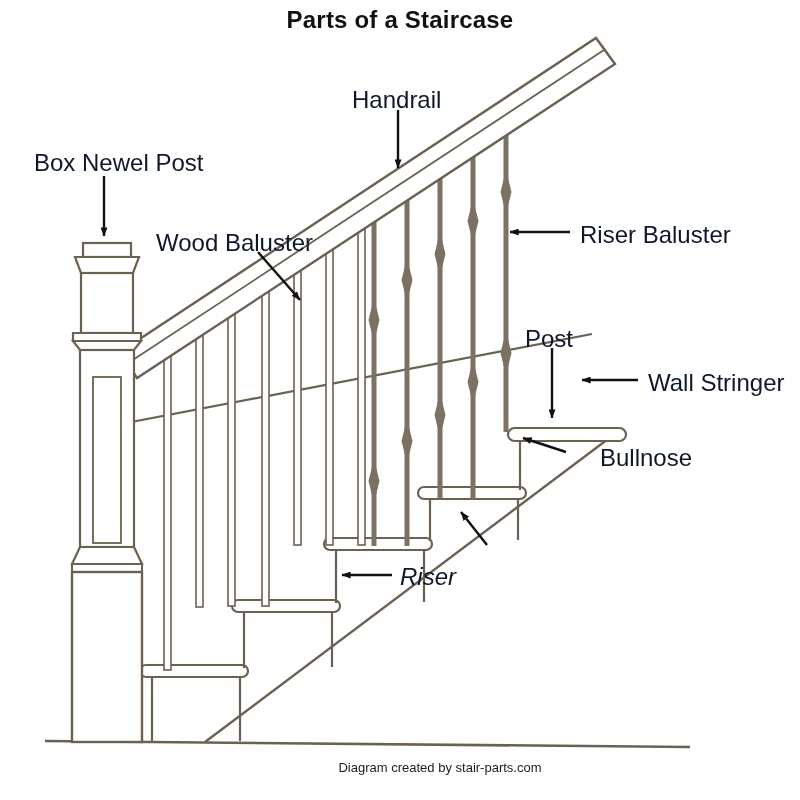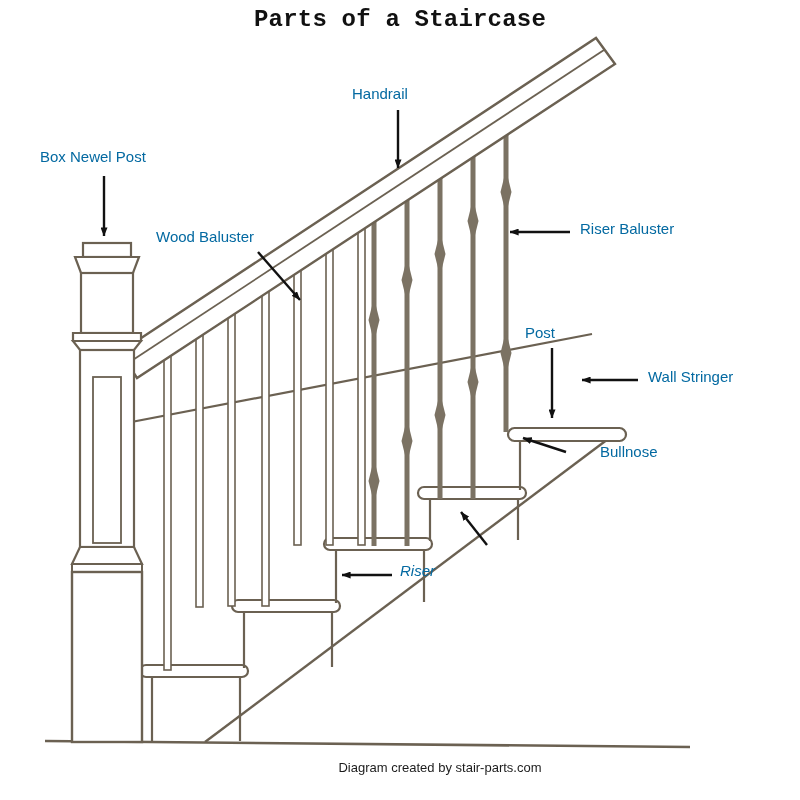--- a/index.html
+++ b/index.html
@@ -24,42 +24,41 @@
   #page-title {
     position: absolute;
     top: 6px;
     left: 0;
     width: 800px;
     text-align: center;
     font-size: 24px;
     font-weight: bold;
     letter-spacing: 0.2px;
     color: #111111;
-    font-family: Liberation Mono, monospace;
   }
   #footer-credit {
     position: absolute;
     top: 760px;
     left: 0;
     width: 800px;
     text-align: center;
     font-size: 13px;
     color: #1c1c1c;
     padding-left: 40px;
   }
   svg#staircase-svg {
     position: absolute;
     top: 0;
     left: 0;
     display: block;
   }
   .callout-label {
     position: absolute;
-    font-size: 15px;
-    color: #0369a1;
+    font-size: 24px;
+    color: #0f172a;
     white-space: pre;
     line-height: 1.22;
   }
 </style>
 </head>
 <body>
 
 <div id="diagram-root">
 
   <div id="page-title">Parts of a Staircase</div>
@@ -195,21 +194,21 @@
       <line x1="638" y1="380" x2="582" y2="380" stroke="#111111" stroke-width="2.4" marker-end="url(#arrowhead)"></line>
 
       <line x1="566" y1="452" x2="523" y2="438" stroke="#111111" stroke-width="2.4" marker-end="url(#arrowhead)"></line>
 
       <line x1="392" y1="575" x2="342" y2="575" stroke="#111111" stroke-width="2.4" marker-end="url(#arrowhead)"></line>
 
       <line x1="487" y1="545" x2="461" y2="512" stroke="#111111" stroke-width="2.4" marker-end="url(#arrowhead)"></line>
     </g>
   </svg>
 
-  <div class="callout-label" style="left:40px; top:148px;">Box Newel Post</div>
+  <div class="callout-label" style="left:34px; top:148px;">Box Newel Post</div>
 
   <div class="callout-label" style="left:352px; top:85px;">Handrail</div>
 
   <div class="callout-label" style="left:156px; top:228px;">Wood Baluster</div>
 
   <div class="callout-label" style="left:580px; top:220px;">Riser Baluster</div>
 
   <div class="callout-label" style="left:525px; top:324px;">Post</div>
 
   <div class="callout-label" style="left:648px; top:368px;">Wall Stringer</div>

